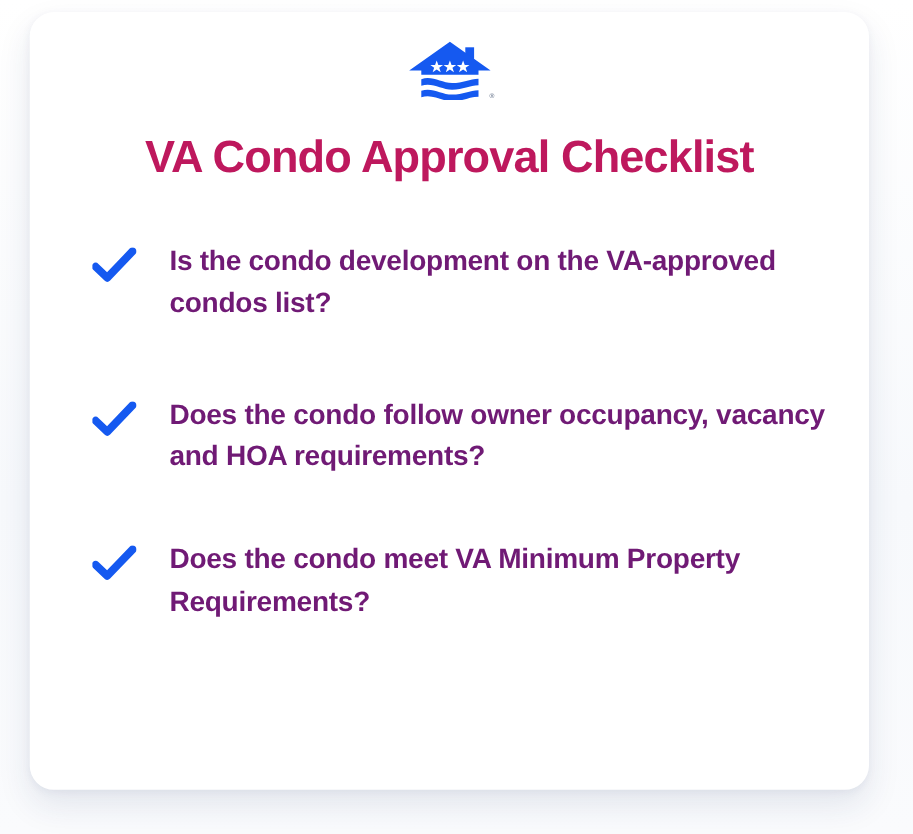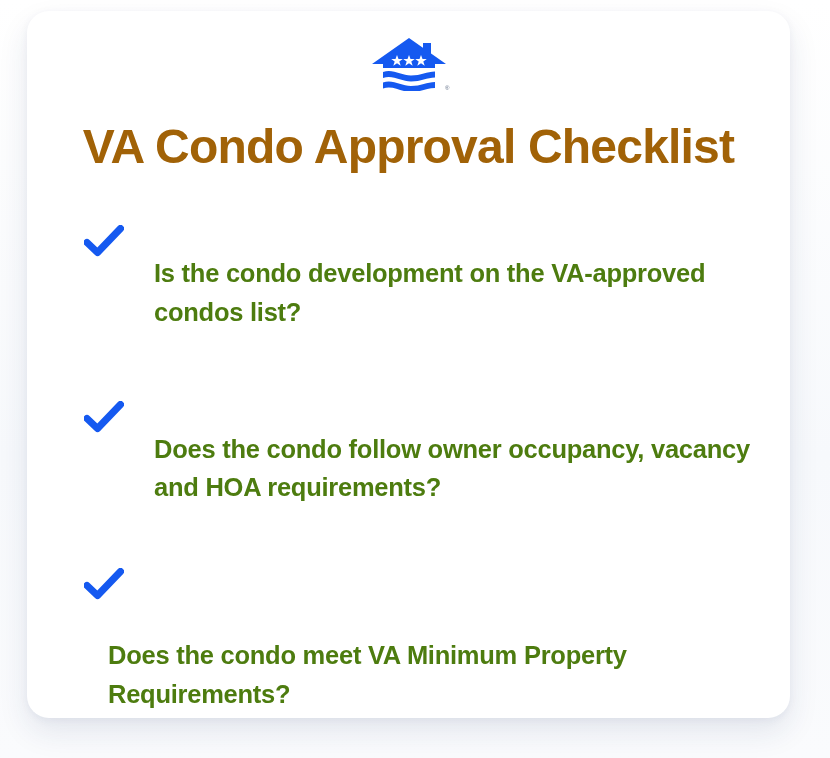--- a/index.html
+++ b/index.html
@@ -60,24 +60,24 @@
     line-height: 1;
   }
 
   
   .title {
     position: absolute;
     top: 108px;
     left: 0;
     width: 100%;
     text-align: center;
-    font-size: 48px;
+    font-size: 41px;
     font-weight: bold;
     letter-spacing: -0.8px;
-    color: #a16207;
+    color: #be185d;
     font-family: "Liberation Sans", sans-serif;
   }
 
   
   .checklist {
     position: absolute;
     top: 207px;
     left: 57px;
     right: 30px;
   }
@@ -99,24 +99,23 @@
 
   .item-body {
     flex: 1 1 auto;
     padding-left: 24px;
   }
 
   .item-heading {
     font-size: 25.5px;
     font-weight: bold;
     line-height: 1.52;
-    color: #4d7c0f;
+    color: #701a75;
     letter-spacing: -0.25px;
     max-width: 610px;
-    margin-top: 36px;
   }
 
   .item-sub {
     margin-top: 12px;
     font-size: 22.5px;
     font-weight: normal;
     line-height: 1.52;
     color: #152550;
     letter-spacing: -0.1px;
     max-width: 560px;
@@ -170,21 +169,21 @@
         <div class="check-icon">
           <svg width="40" height="32" viewBox="0 0 40 32" xmlns="http://www.w3.org/2000/svg">
             <path d="M3 17.5 L13.5 27.5 L36.5 3.5" stroke="#1559f0" stroke-width="7.2" fill="none" stroke-linecap="round" stroke-linejoin="round"></path>
           </svg>
         </div>
         <div class="item-body">
           <div class="item-heading">Does the condo follow owner occupancy, vacancy and HOA requirements?</div>
         </div>
       </div>
 
-      <div class="item" style="margin-top:54px;flex-direction:column;">
+      <div class="item" style="margin-top:54px;">
         <div class="check-icon">
           <svg width="40" height="32" viewBox="0 0 40 32" xmlns="http://www.w3.org/2000/svg">
             <path d="M3 17.5 L13.5 27.5 L36.5 3.5" stroke="#1559f0" stroke-width="7.2" fill="none" stroke-linecap="round" stroke-linejoin="round"></path>
           </svg>
         </div>
         <div class="item-body">
           <div class="item-heading">Does the condo meet VA Minimum Property Requirements?</div>
         </div>
       </div>
 

